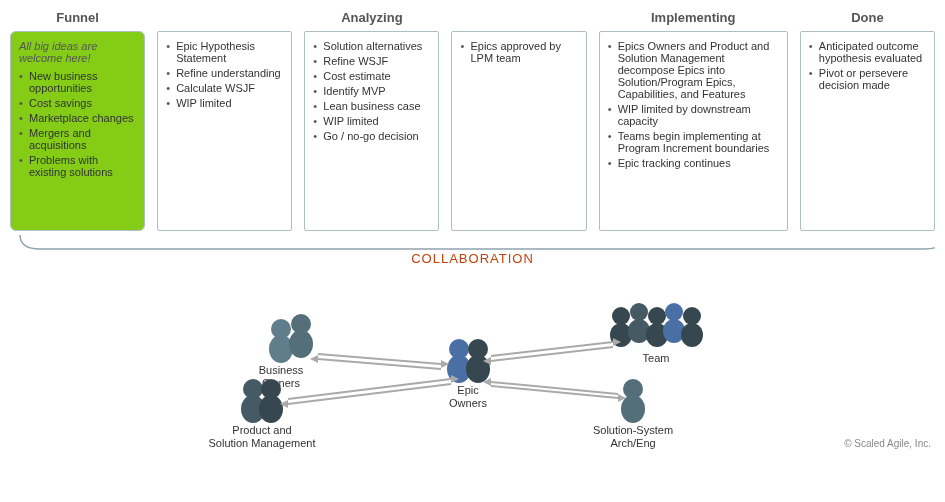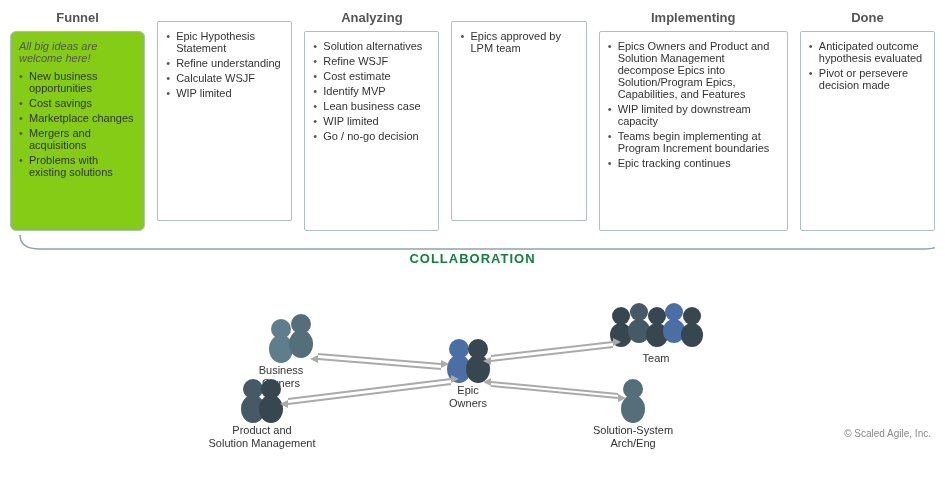--- a/index.html
+++ b/index.html
@@ -9,21 +9,21 @@
       width: 945px;
       min-height: 502px;
       overflow: hidden;
     }
 
     
     .top-section {
       padding: 10px 10px 0 10px;
       display: flex;
       gap: 12px;
-      align-items: center;
+      align-items: flex-end;
     }
 
     .column {
       flex: 1;
       min-width: 0;
     }
 
     .column-title {
       font-size: 13px;
       font-weight: bold;
@@ -91,37 +91,37 @@
 
     
     .bottom-section {
       padding: 0 10px 4px 10px;
       position: relative;
     }
 
     .collab-title {
       text-align: center;
       font-size: 13px;
-      font-weight: bold;
-      color: #15803d;
+      font-weight: normal;
+      color: #c2410c;
       letter-spacing: 1px;
       margin-bottom: 8px;
     }
 
     .collab-area {
       display: flex;
       justify-content: center;
       align-items: center;
       gap: 0;
       position: relative;
     }
 
     .copyright {
       position: absolute;
-      bottom: 14px;
+      bottom: 4px;
       right: 14px;
       font-size: 10px;
       color: #888;
     }
   </style>
 </head>
 <body>
 
 <div class="top-section">
 

